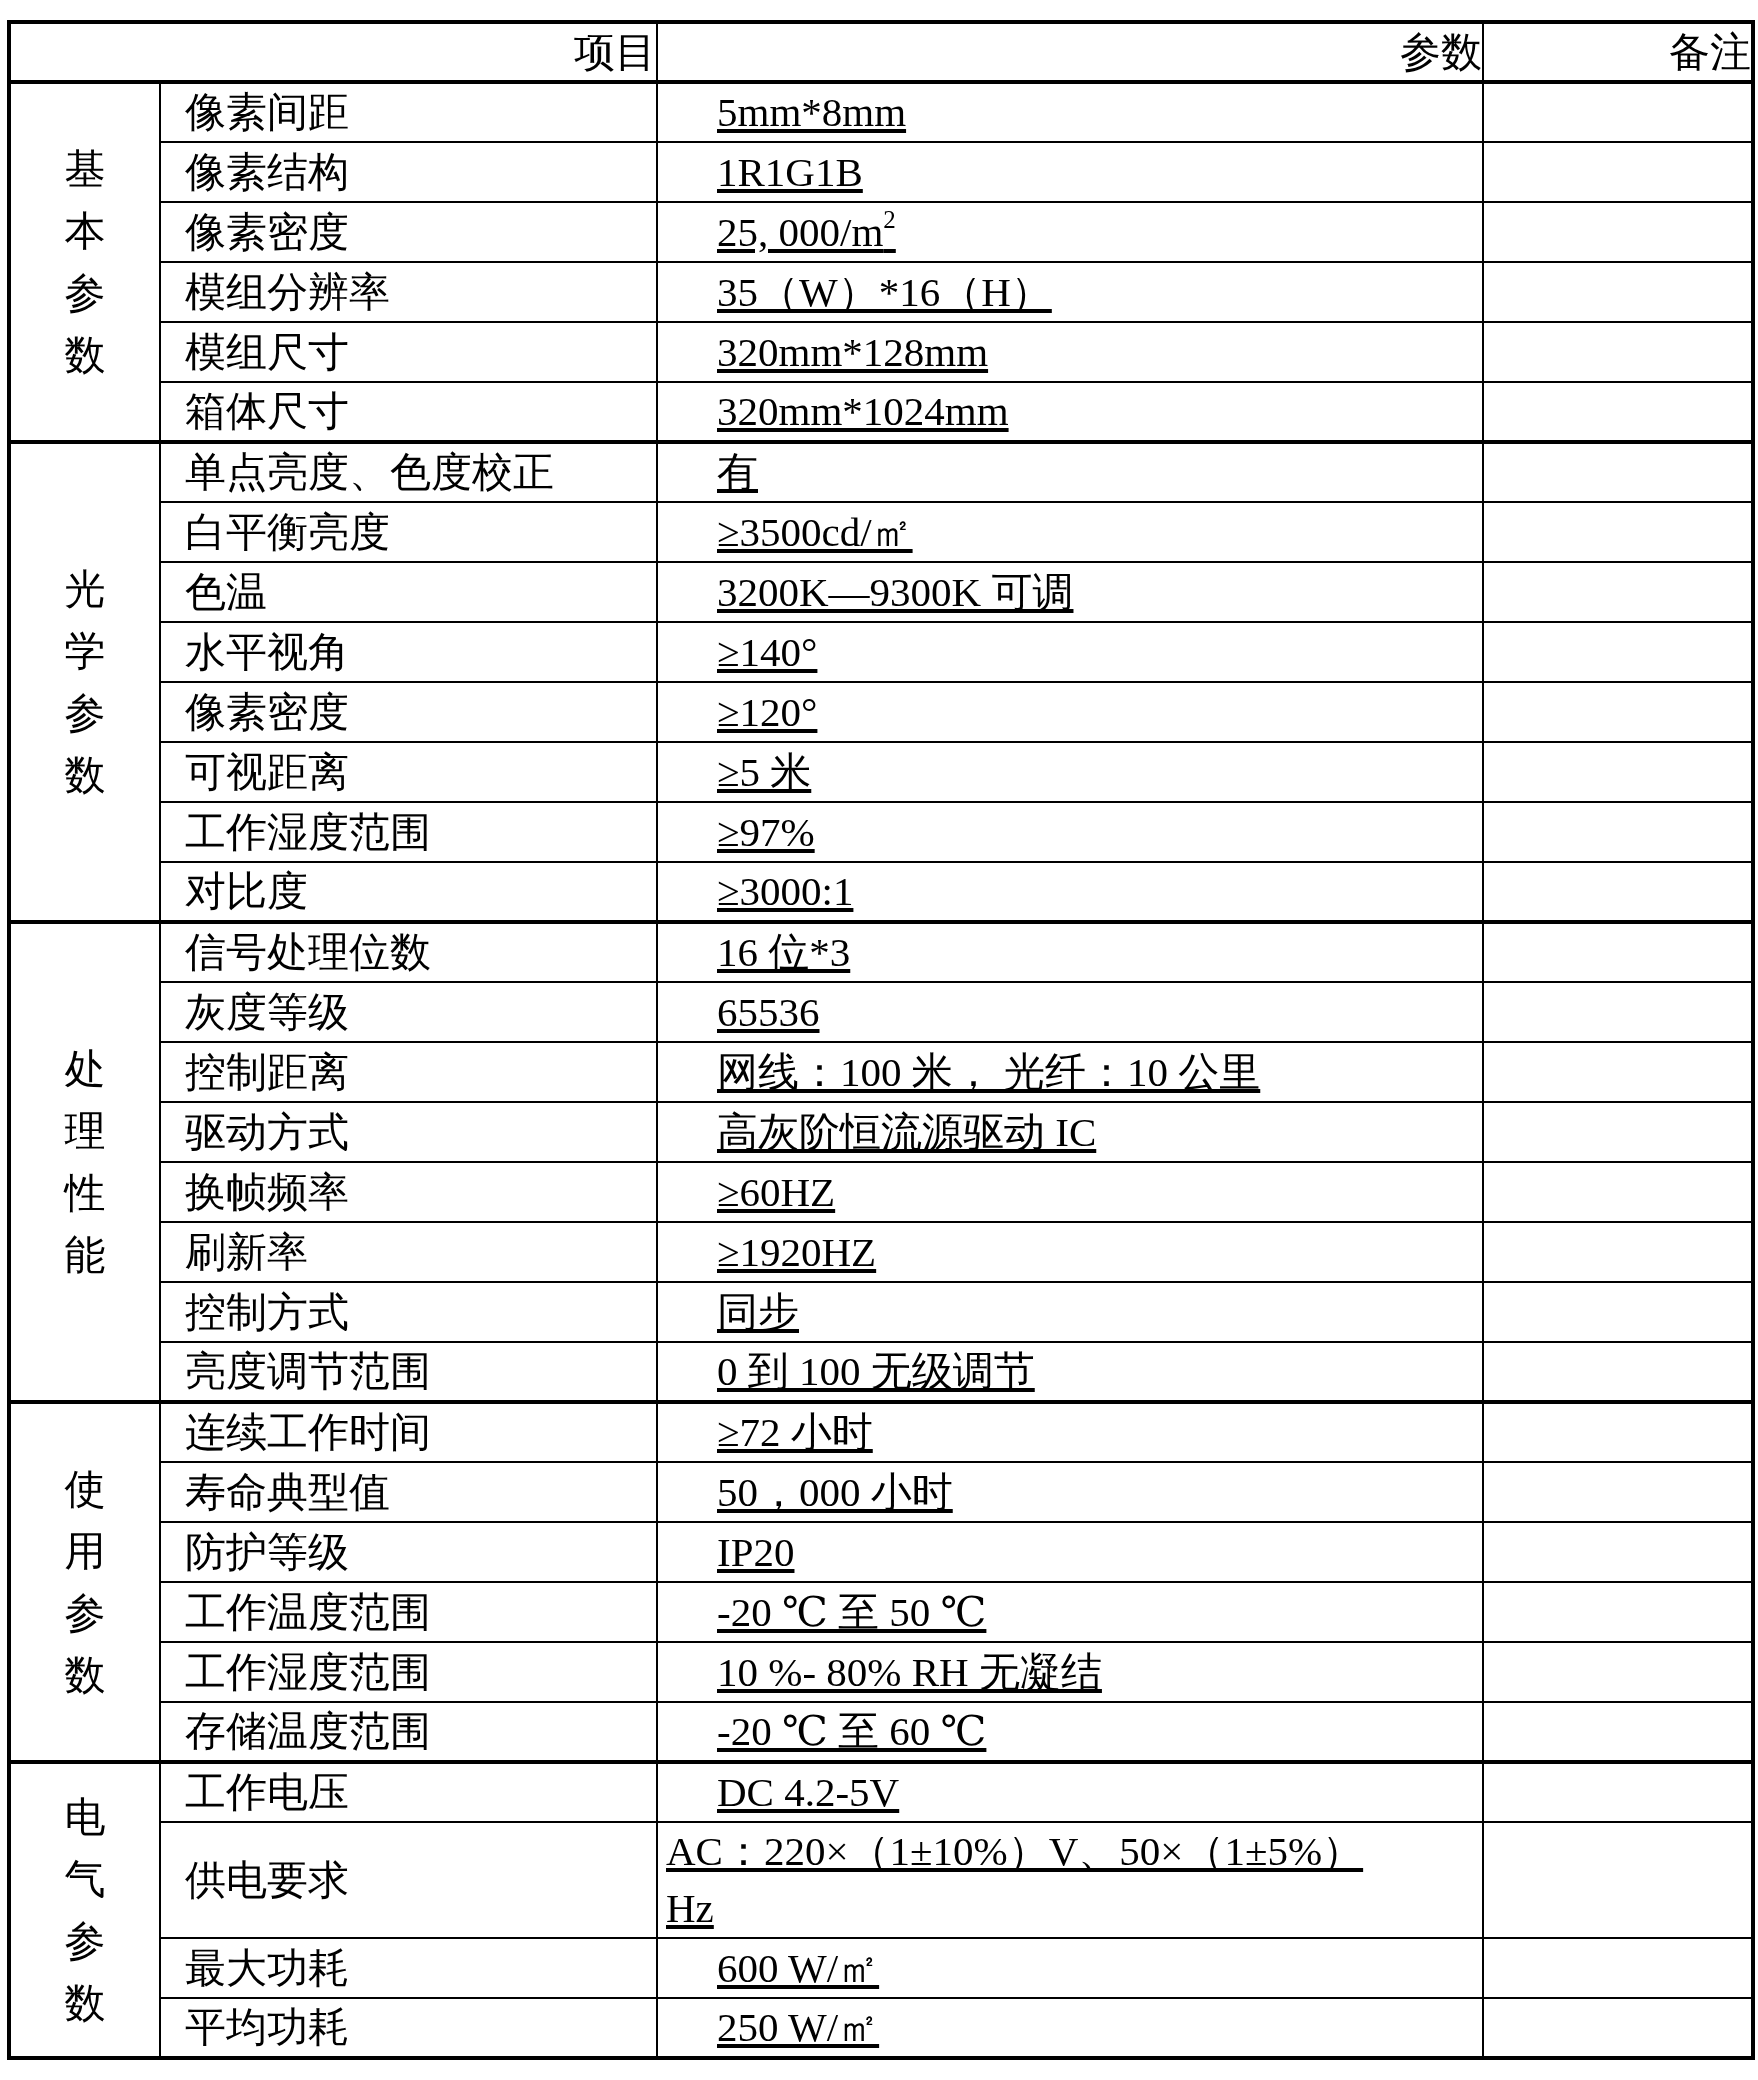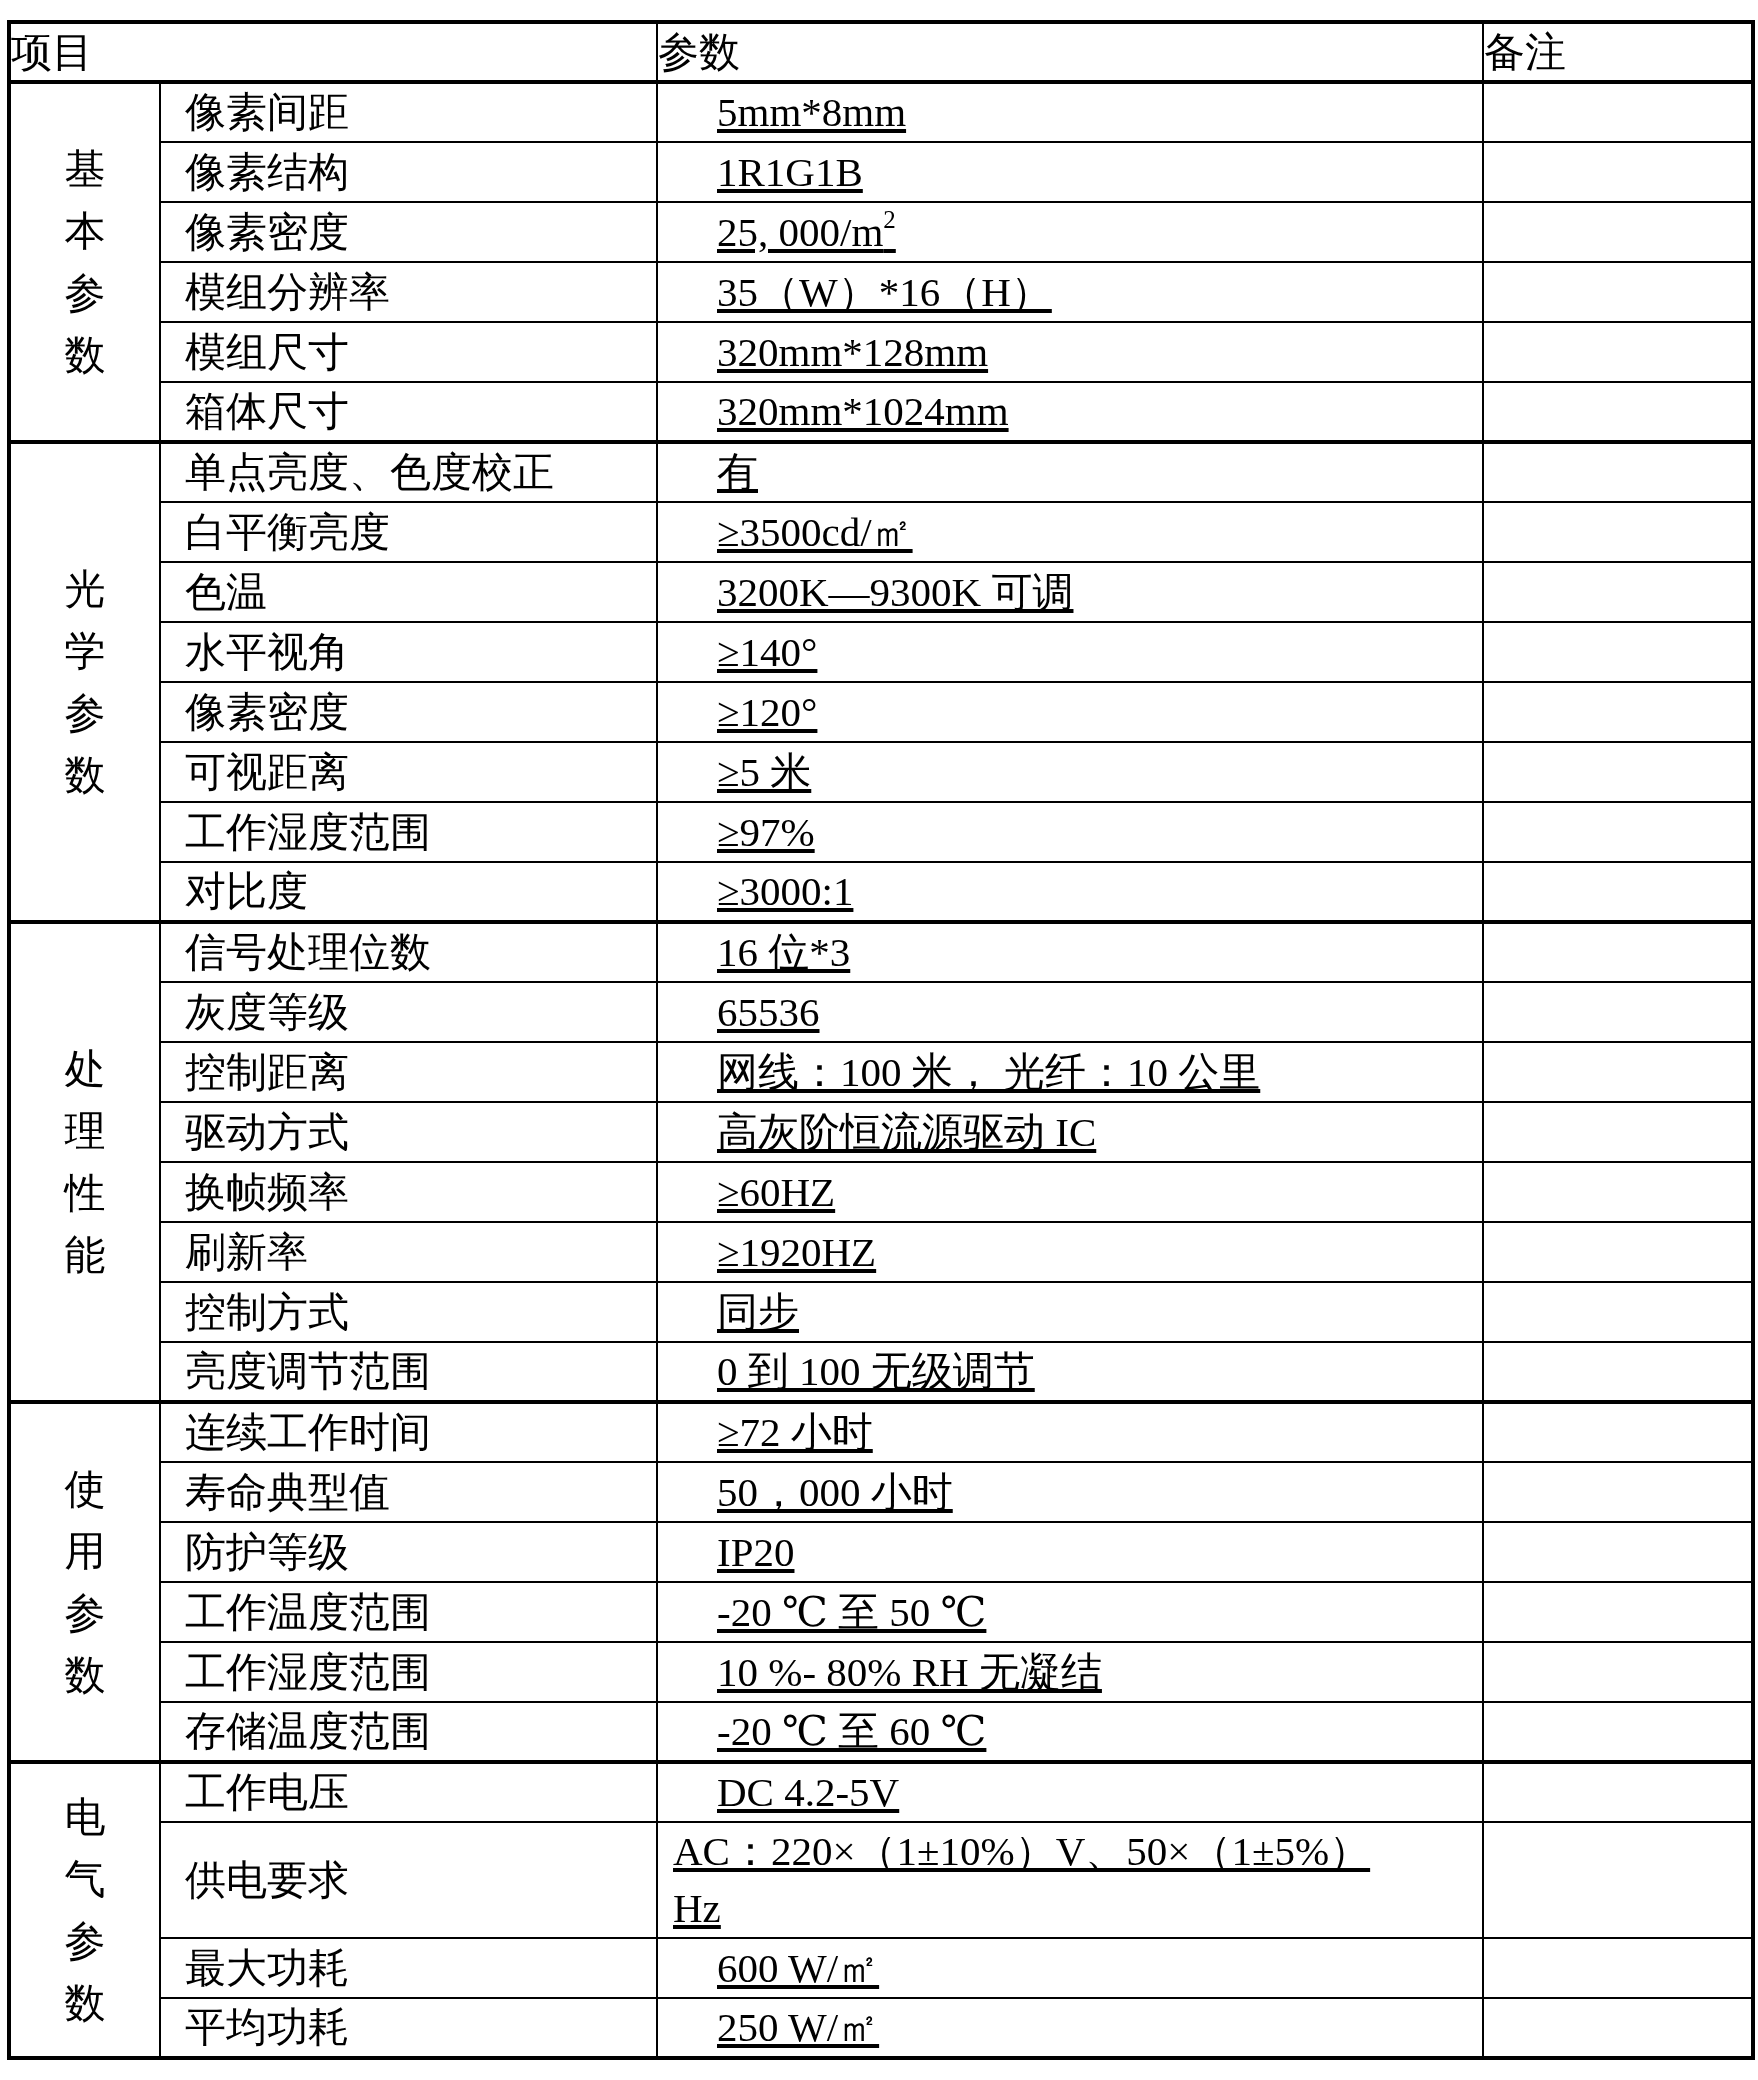--- a/index.html
+++ b/index.html
@@ -35,37 +35,37 @@
     padding: 0;
     font-weight: normal;
     vertical-align: middle;
     font-size: 41px;
     line-height: 1.15;
     overflow: hidden;
     white-space: nowrap;
   }
   thead tr { height: 60px; }
   thead th {
-    text-align: left;
+    text-align: right;
     border-bottom: 3.5px solid #000;
   }
   tbody tr { height: 60px; }
   tbody tr.tall { height: 88px; }
   tbody tr.group-start td { border-top: 4.4px solid #000; }
 
   td.group-cell { text-align: center; }
   .group-char {
     line-height: 62px;
     font-size: 41px;
     text-align: center;
   }
   td.item-cell  { padding-left: 24px; }
   td.value-cell { padding-left: 59px; text-decoration: underline; }
   td.value-cell.wrap {
-    padding-left: 15px;
+    padding-left: 8px;
     white-space: normal;
   }
   td.value-cell.wrap .vline { line-height: 57px; }
   sup.unit-sup {
     font-size: 25px;
     vertical-align: 17.7px;
     line-height: 0;
   }
 </style>
 </head>

